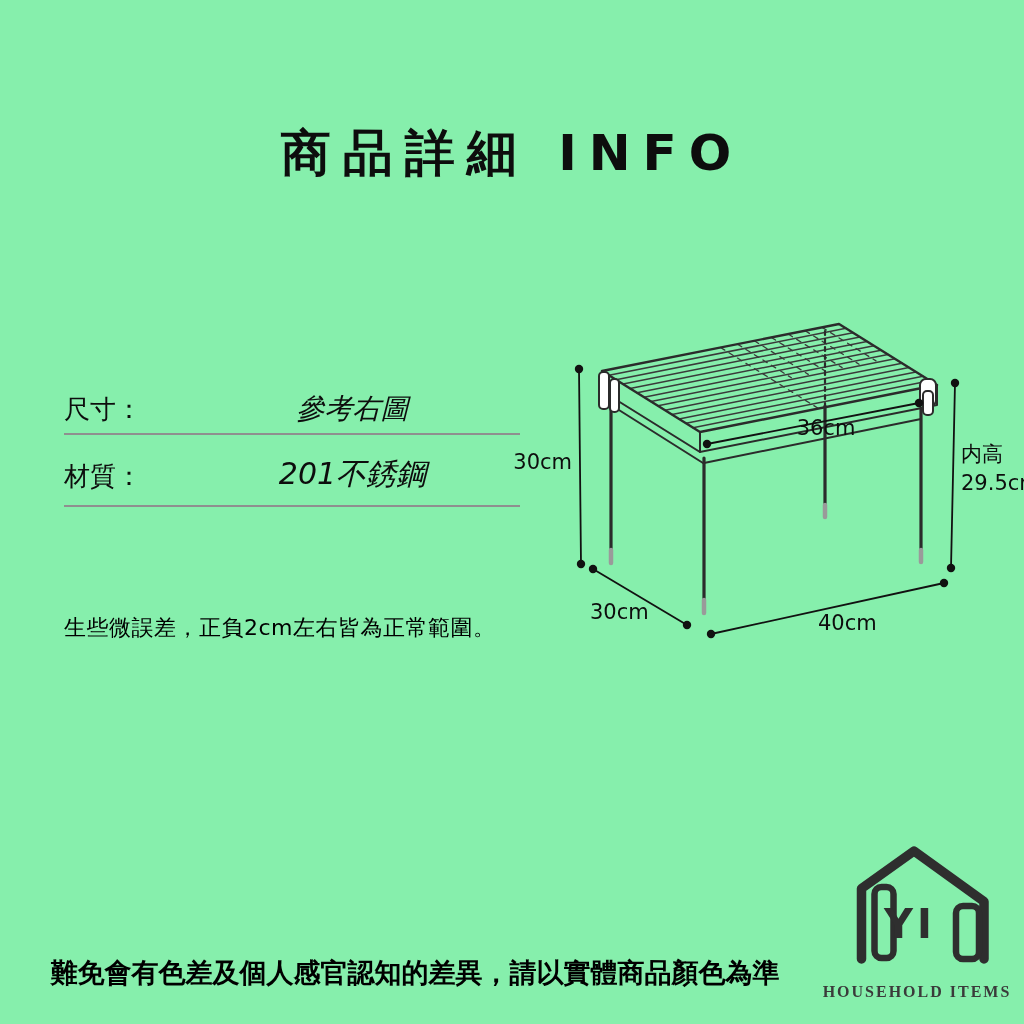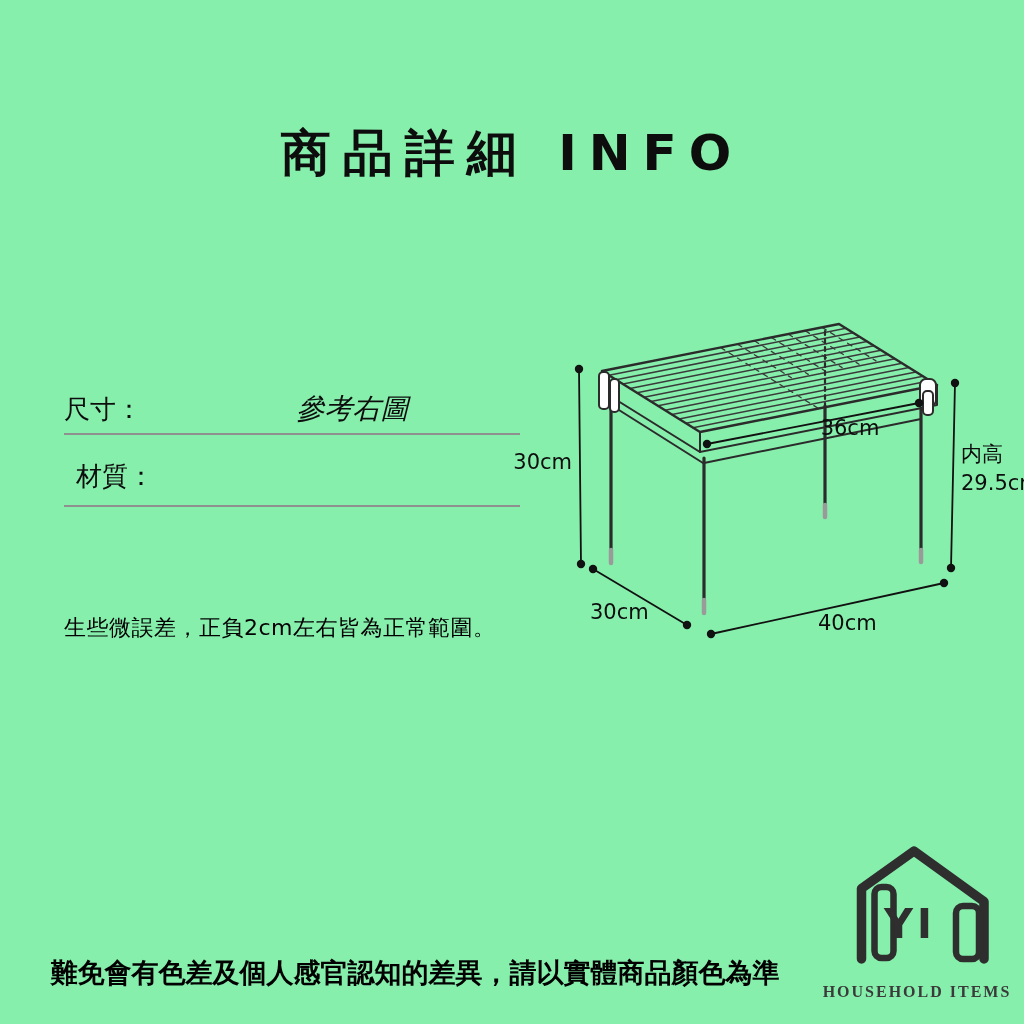--- a/index.html
+++ b/index.html
@@ -24,21 +24,22 @@
 <body>
 
 <div class="page">
 
   <div class="abs title">商品詳細 INFO</div>
 
   <div class="abs spec-label" style="top:392px;left:64px;">尺寸：</div>
   <div class="abs spec-value" style="top:390px;left:180px;width:345px;">參考右圖</div>
   <div class="abs divider" style="top:433px;"></div>
 
-  <div class="abs spec-label" style="top:459px;left:76px;">材質：</div>
+  <div class="abs spec-label" style="top:459px;left:64px;">材質：</div>
+  <div class="abs spec-value big" style="top:454px;left:180px;width:345px;">201不銹鋼</div>
   <div class="abs divider" style="top:505px;"></div>
 
   <div class="abs note" style="top:613px;">生些微誤差，正負2cm左右皆為正常範圍。</div>
 
   <svg id="rack" class="abs" style="top:315px;left:540px;" width="484" height="365" viewBox="540 315 484 365">
       <line x1="609" y1="375.357" x2="846" y2="328.357" stroke="#3a3a3a" stroke-width="1.5" stroke-linecap="round"></line>
       <line x1="616" y1="379.714" x2="853" y2="332.714" stroke="#3a3a3a" stroke-width="1.5" stroke-linecap="round"></line>
       <line x1="623" y1="384.071" x2="860" y2="337.071" stroke="#3a3a3a" stroke-width="1.5" stroke-linecap="round"></line>
       <line x1="630" y1="388.428" x2="867" y2="341.428" stroke="#3a3a3a" stroke-width="1.5" stroke-linecap="round"></line>
       <line x1="637" y1="392.785" x2="874" y2="345.785" stroke="#3a3a3a" stroke-width="1.5" stroke-linecap="round"></line>
@@ -88,21 +89,21 @@
       <circle cx="951" cy="568" r="4.2" fill="#111"></circle>
       <line x1="593" y1="569" x2="687" y2="625" stroke="#111" stroke-width="1.8" stroke-linecap="round"></line>
       <circle cx="593" cy="569" r="4.2" fill="#111"></circle>
       <circle cx="687" cy="625" r="4.2" fill="#111"></circle>
       <line x1="711" y1="634" x2="944" y2="583" stroke="#111" stroke-width="1.8" stroke-linecap="round"></line>
       <circle cx="711" cy="634" r="4.2" fill="#111"></circle>
       <circle cx="944" cy="583" r="4.2" fill="#111"></circle>
     </svg>
 
   <div class="abs dim-label" style="top:450px;left:500px;width:72px;text-align:right;">30cm</div>
-  <div class="abs dim-label" style="top:416px;left:810px;width:80px;text-align:center;">36cm</div>
+  <div class="abs dim-label" style="top:416px;left:786px;width:80px;text-align:center;">36cm</div>
   <div class="abs dim-label" style="top:440px;left:961px;">内高</div>
   <div class="abs dim-label" style="top:471px;left:961px;">29.5cm</div>
   <div class="abs dim-label" style="top:600px;left:590px;">30cm</div>
   <div class="abs dim-label" style="top:611px;left:818px;">40cm</div>
 
   <div class="abs footer-line" style="top:955px;">難免會有色差及個人感官認知的差異，請以實體商品顏色為準</div>
 
   <svg class="abs" style="top:838px;left:845px;" width="152" height="130" viewBox="845 838 152 130">
     <path d="M861.5,959 L861.5,888.5 L914,851 L984,901.5 L984,959" fill="none" stroke="#2e2e2e" stroke-width="9.5" stroke-linecap="round" stroke-linejoin="round"></path>
     <rect x="874.5" y="887" width="19" height="71" rx="7" fill="none" stroke="#2e2e2e" stroke-width="6.5"></rect>

